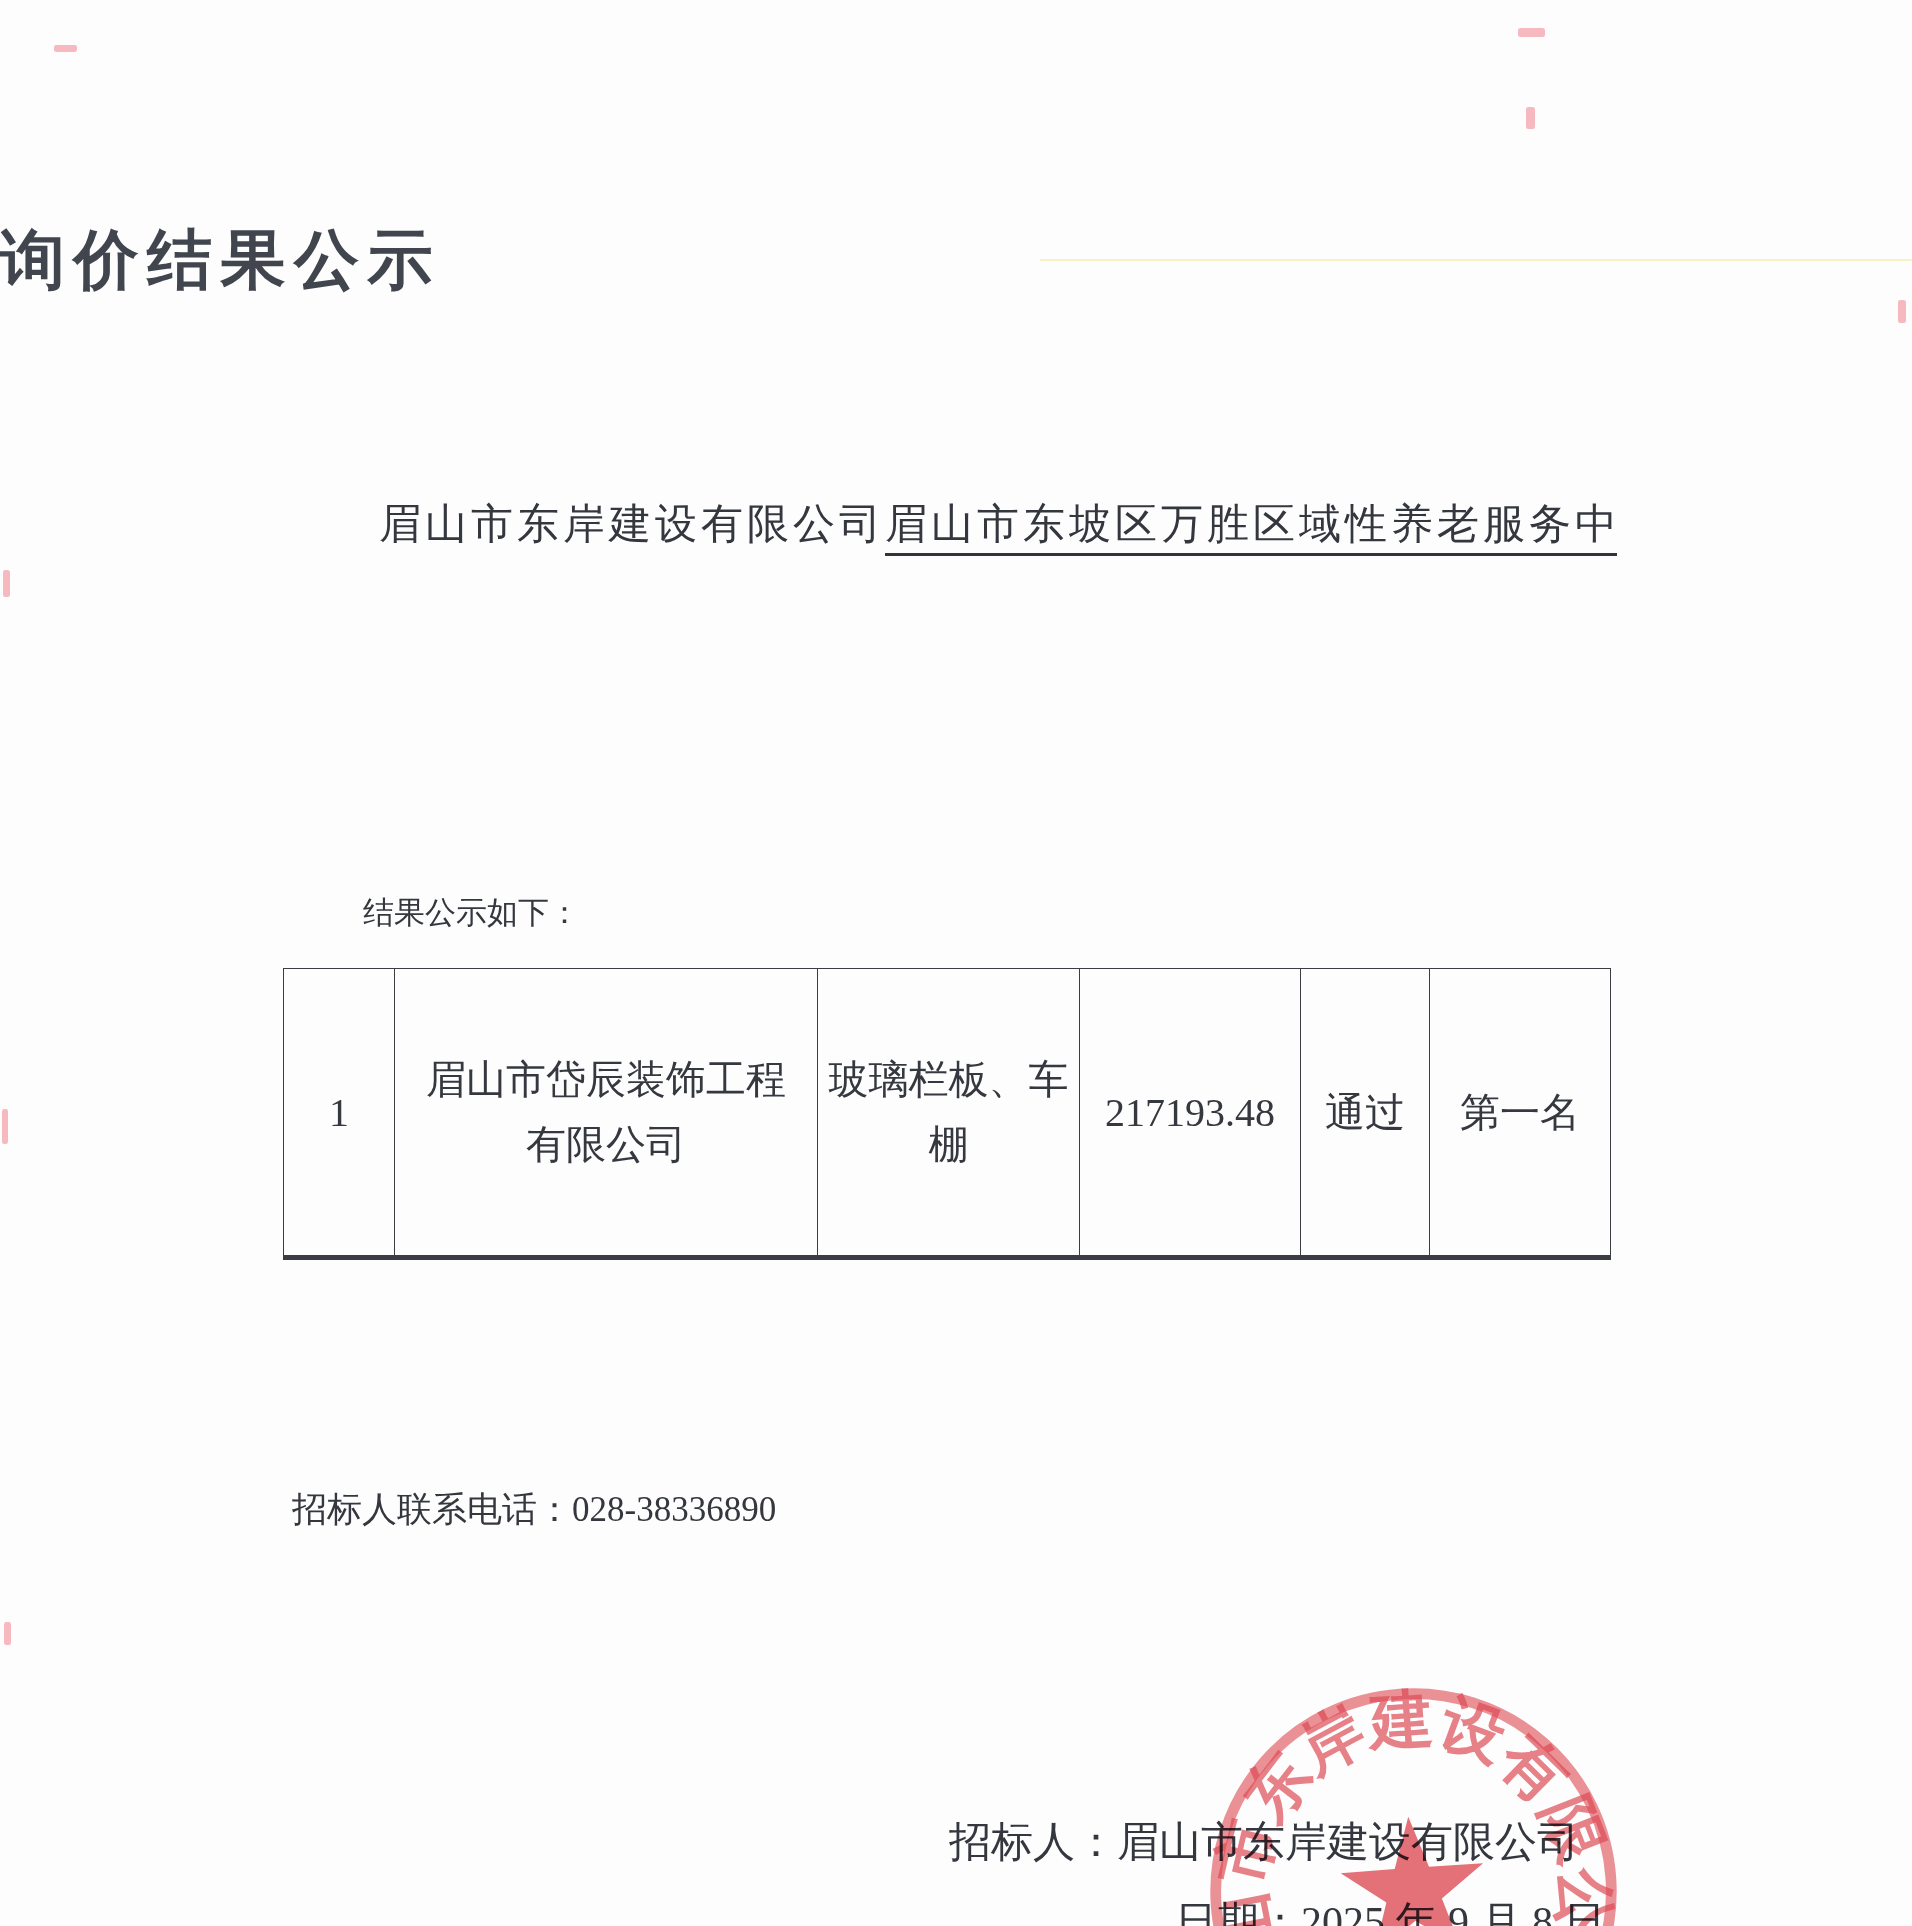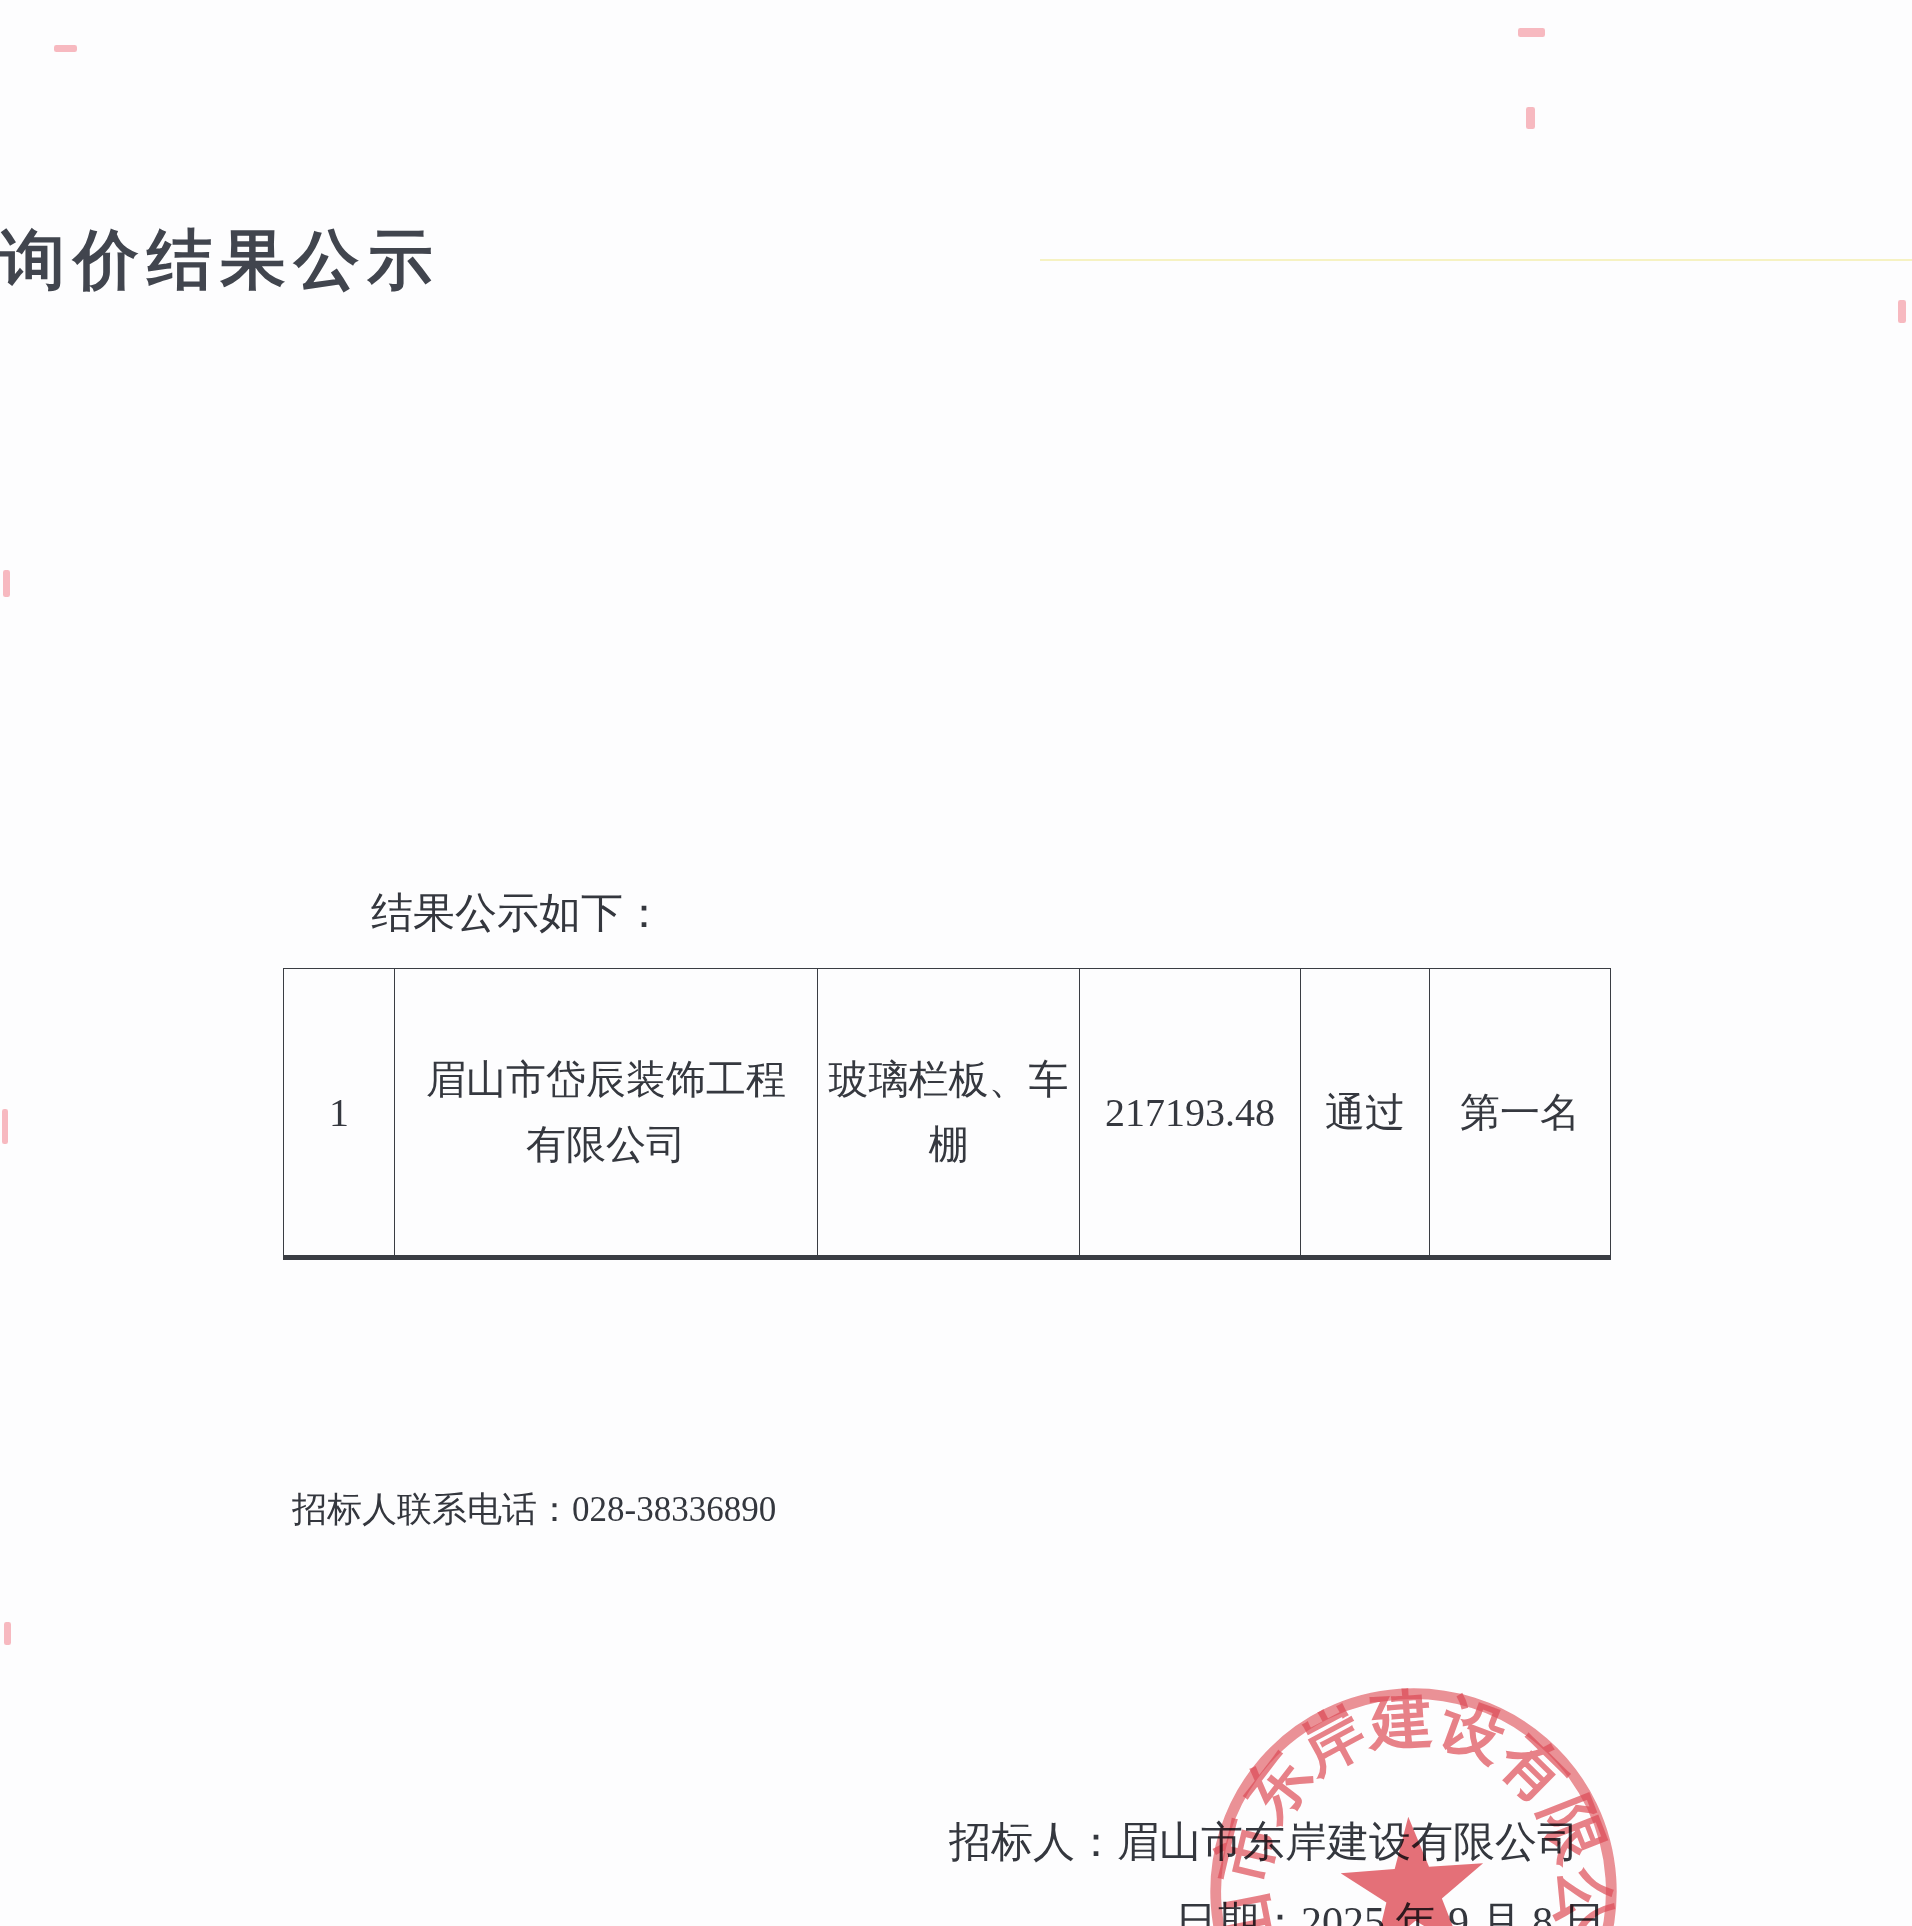--- a/index.html
+++ b/index.html
@@ -36,22 +36,22 @@
   .pline.last{
     text-align:left;
     text-align-last:auto;
   }
   .indent{text-indent:87px;}
   .u{
     border-bottom:3.5px solid #31343b;
     padding-bottom:6.2px;
   }
   .results-label{
-    left:284px;width:1325px;top:865px;
-    font-size:42px;line-height:96px;
+    left:276px;width:1325px;top:865px;
+    font-size:31px;line-height:96px;
     text-indent:87px;
   }
   
   table.result{
     position:absolute;
     left:283px;top:968px;
     width:1327px;
     border-collapse:collapse;
     table-layout:fixed;
   }
@@ -132,20 +132,21 @@
 <div class="speck" style="left:54px;top:45px;width:23px;height:7px;"></div>
 <div class="speck" style="left:1518px;top:28px;width:27px;height:8.5px;"></div>
 <div class="speck" style="left:1526px;top:107px;width:9.2px;height:22.3px;"></div>
 <div class="speck" style="left:3.1px;top:570px;width:7px;height:27px;"></div>
 <div class="speck" style="left:2.3px;top:1109px;width:6.2px;height:35px;"></div>
 <div class="speck" style="left:3.9px;top:1622px;width:7px;height:23px;"></div>
 
 <div class="speck" style="left:1898px;top:300px;width:7.7px;height:23px;"></div>
 
 <div class="abs para">
+  <div class="pline indent"><span>眉山市东岸建设有限公司</span><span class="u">眉山市东坡区万胜区域性养老服务中</span></div>
 </div>
 
 <div class="abs results-label">结果公示如下：</div>
 
 <table class="result">
   <colgroup>
     <col class="col1">
       <col class="col2">
       <col class="col3">
       <col class="col4">

